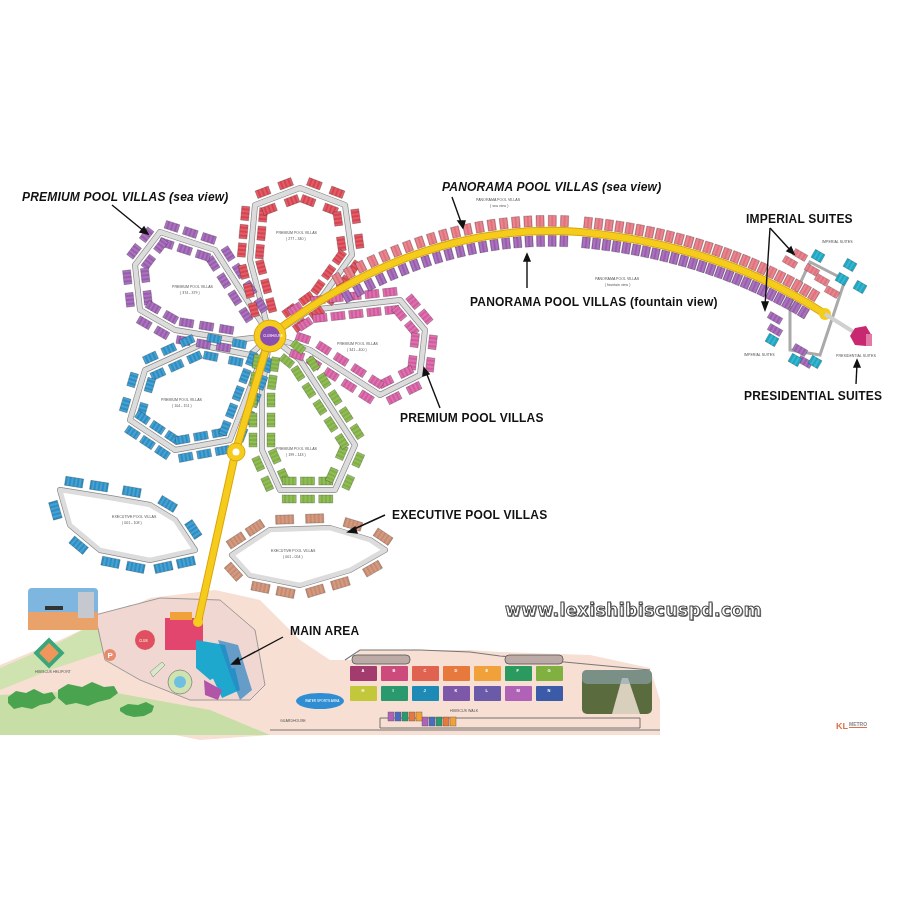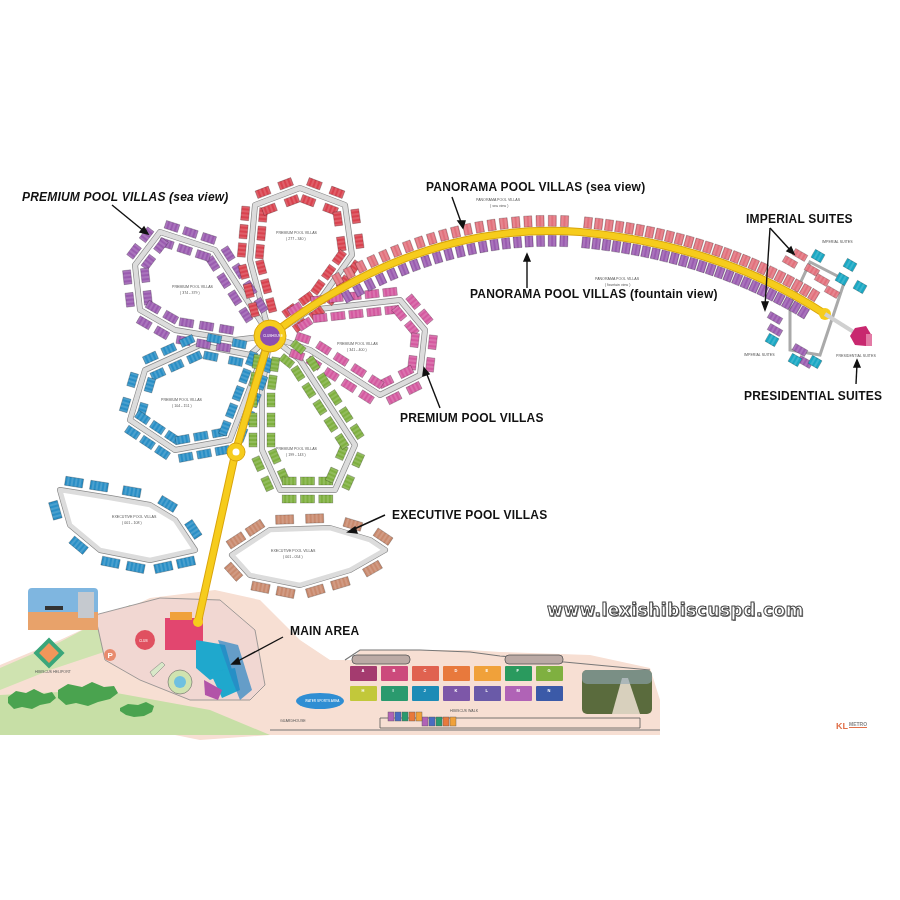--- a/index.html
+++ b/index.html
@@ -1,19 +1,19 @@
 <!DOCTYPE html>
 <html><head>
 <meta charset="utf-8">
 <style>
   html, body { margin:0; padding:0; background:#ffffff; }
   body { width:900px; height:900px; position:relative; overflow:hidden; font-family:"Liberation Sans", sans-serif; }
   #map { position:absolute; left:0; top:0; width:900px; height:900px; }
   .callout { position:absolute; font-family:"Liberation Sans", sans-serif; font-weight:bold; font-size:12px; color:#111; white-space:nowrap; letter-spacing:0.2px; }
-  .website { position:absolute; left:505px; top:600px; font-family:"DejaVu Sans", sans-serif; font-weight:bold; font-size:17px; color:#fff; -webkit-text-stroke:1px #444; letter-spacing:0.5px; text-shadow:1px 1px 0 #888;margin-left:42px; }
+  .website { position:absolute; left:505px; top:600px; font-family:"DejaVu Sans", sans-serif; font-weight:bold; font-size:17px; color:#fff; -webkit-text-stroke:1px #444; letter-spacing:0.5px; text-shadow:1px 1px 0 #888; }
   .tiny { font-family:"Liberation Sans", sans-serif; font-size:3.6px; fill:#555; }
   .tinyw { font-family:"Liberation Sans", sans-serif; font-size:3.2px; fill:#fff; }
   .logo { position:absolute; left:836px; top:721px; font-family:"Liberation Sans", sans-serif; font-size:9px; font-weight:bold; color:#e0704a; }
   .logo span { font-size:5px; color:#888; border-bottom:1px solid #e0704a; margin-left:1px; vertical-align:top; }
 </style>
 </head>
 <body>
 
 <svg id="map" viewBox="0 0 900 900" xmlns="http://www.w3.org/2000/svg">
   <defs>
@@ -1437,21 +1437,21 @@
     <line x1="440" y1="408" x2="426" y2="372"></line>
       <polygon points="424,368 423,376 429,374"></polygon>
     <line x1="385" y1="515" x2="352" y2="530"></line>
       <polygon points="348,532 355,527 357,533"></polygon>
     <line x1="283" y1="637" x2="236" y2="662"></line>
       <polygon points="232,664 238,658 240,664"></polygon>
   </g>
 </svg>
 
 <div class="callout" style="left:22px;top:190px;font-style:italic;">PREMIUM POOL VILLAS (sea view)</div>
-<div class="callout" style="left:426px;top:180px;">PANORAMA POOL VILLAS (sea view)</div>
-<div class="callout" style="left:438px;top:287px;padding-left:32px;">PANORAMA POOL VILLAS (fountain view)</div>
+<div class="callout" style="left:442px;top:180px;font-style:italic;">PANORAMA POOL VILLAS (sea view)</div>
+<div class="callout" style="left:438px;top:295px;padding-left:32px;">PANORAMA POOL VILLAS (fountain view)</div>
 <div class="callout" style="left:746px;top:212px;">IMPERIAL SUITES</div>
 <div class="callout" style="left:744px;top:389px;">PRESIDENTIAL SUITES</div>
 <div class="callout" style="left:400px;top:411px;">PREMIUM POOL VILLAS</div>
 <div class="callout" style="left:392px;top:508px;">EXECUTIVE POOL VILLAS</div>
 <div class="callout" style="left:290px;top:624px;">MAIN AREA</div>
 <div class="website">www.lexishibiscuspd.com</div>
 <div class="logo"><b>KL</b><span>METRO</span></div>
 
 </body></html>

